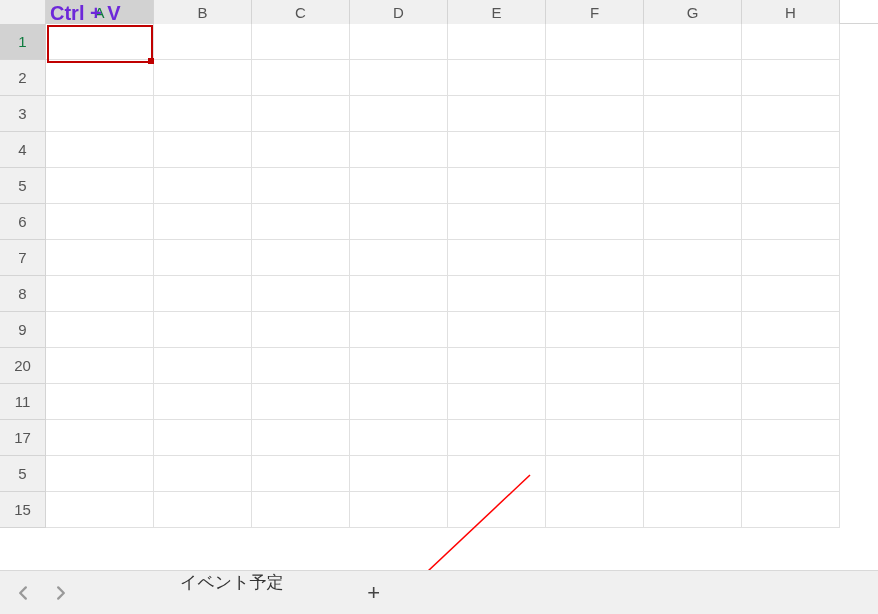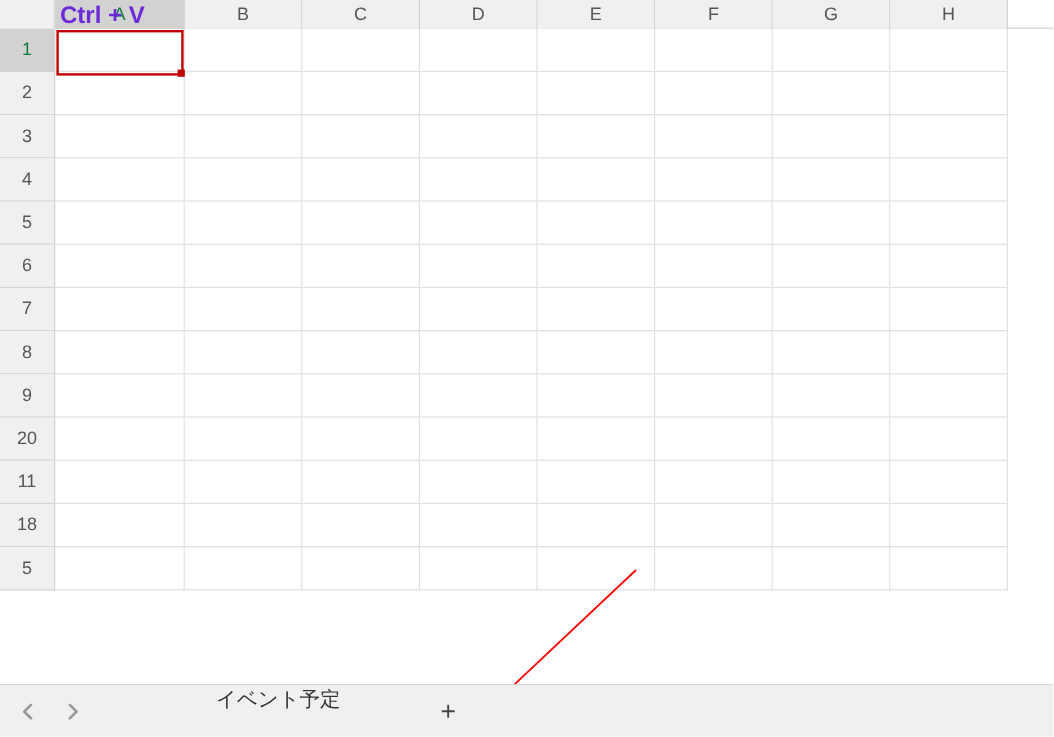--- a/index.html
+++ b/index.html
@@ -306,32 +306,43 @@
         <div class="cell" style="width: 108px;"></div>
         <div class="cell" style="width: 98px;"></div>
         <div class="cell" style="width: 98px;"></div>
         <div class="cell" style="width: 98px;"></div>
         <div class="cell" style="width: 98px;"></div>
         <div class="cell" style="width: 98px;"></div>
         <div class="cell" style="width: 98px;"></div>
         <div class="cell" style="width: 98px;"></div>
       </div>
       <div class="row">
-        <div class="row-header">18</div>
+        <div class="row-header">17</div>
         <div class="cell" style="width: 108px;"></div>
         <div class="cell" style="width: 98px;"></div>
         <div class="cell" style="width: 98px;"></div>
         <div class="cell" style="width: 98px;"></div>
         <div class="cell" style="width: 98px;"></div>
         <div class="cell" style="width: 98px;"></div>
         <div class="cell" style="width: 98px;"></div>
         <div class="cell" style="width: 98px;"></div>
       </div>
       <div class="row">
         <div class="row-header">5</div>
+        <div class="cell" style="width: 108px;"></div>
+        <div class="cell" style="width: 98px;"></div>
+        <div class="cell" style="width: 98px;"></div>
+        <div class="cell" style="width: 98px;"></div>
+        <div class="cell" style="width: 98px;"></div>
+        <div class="cell" style="width: 98px;"></div>
+        <div class="cell" style="width: 98px;"></div>
+        <div class="cell" style="width: 98px;"></div>
+      </div>
+      <div class="row">
+        <div class="row-header">15</div>
         <div class="cell" style="width: 108px;"></div>
         <div class="cell" style="width: 98px;"></div>
         <div class="cell" style="width: 98px;"></div>
         <div class="cell" style="width: 98px;"></div>
         <div class="cell" style="width: 98px;"></div>
         <div class="cell" style="width: 98px;"></div>
         <div class="cell" style="width: 98px;"></div>
         <div class="cell" style="width: 98px;"></div>
       </div>
       <div class="selection" style="top: 25px; left: 47px; width: 106px; height: 38px;">

